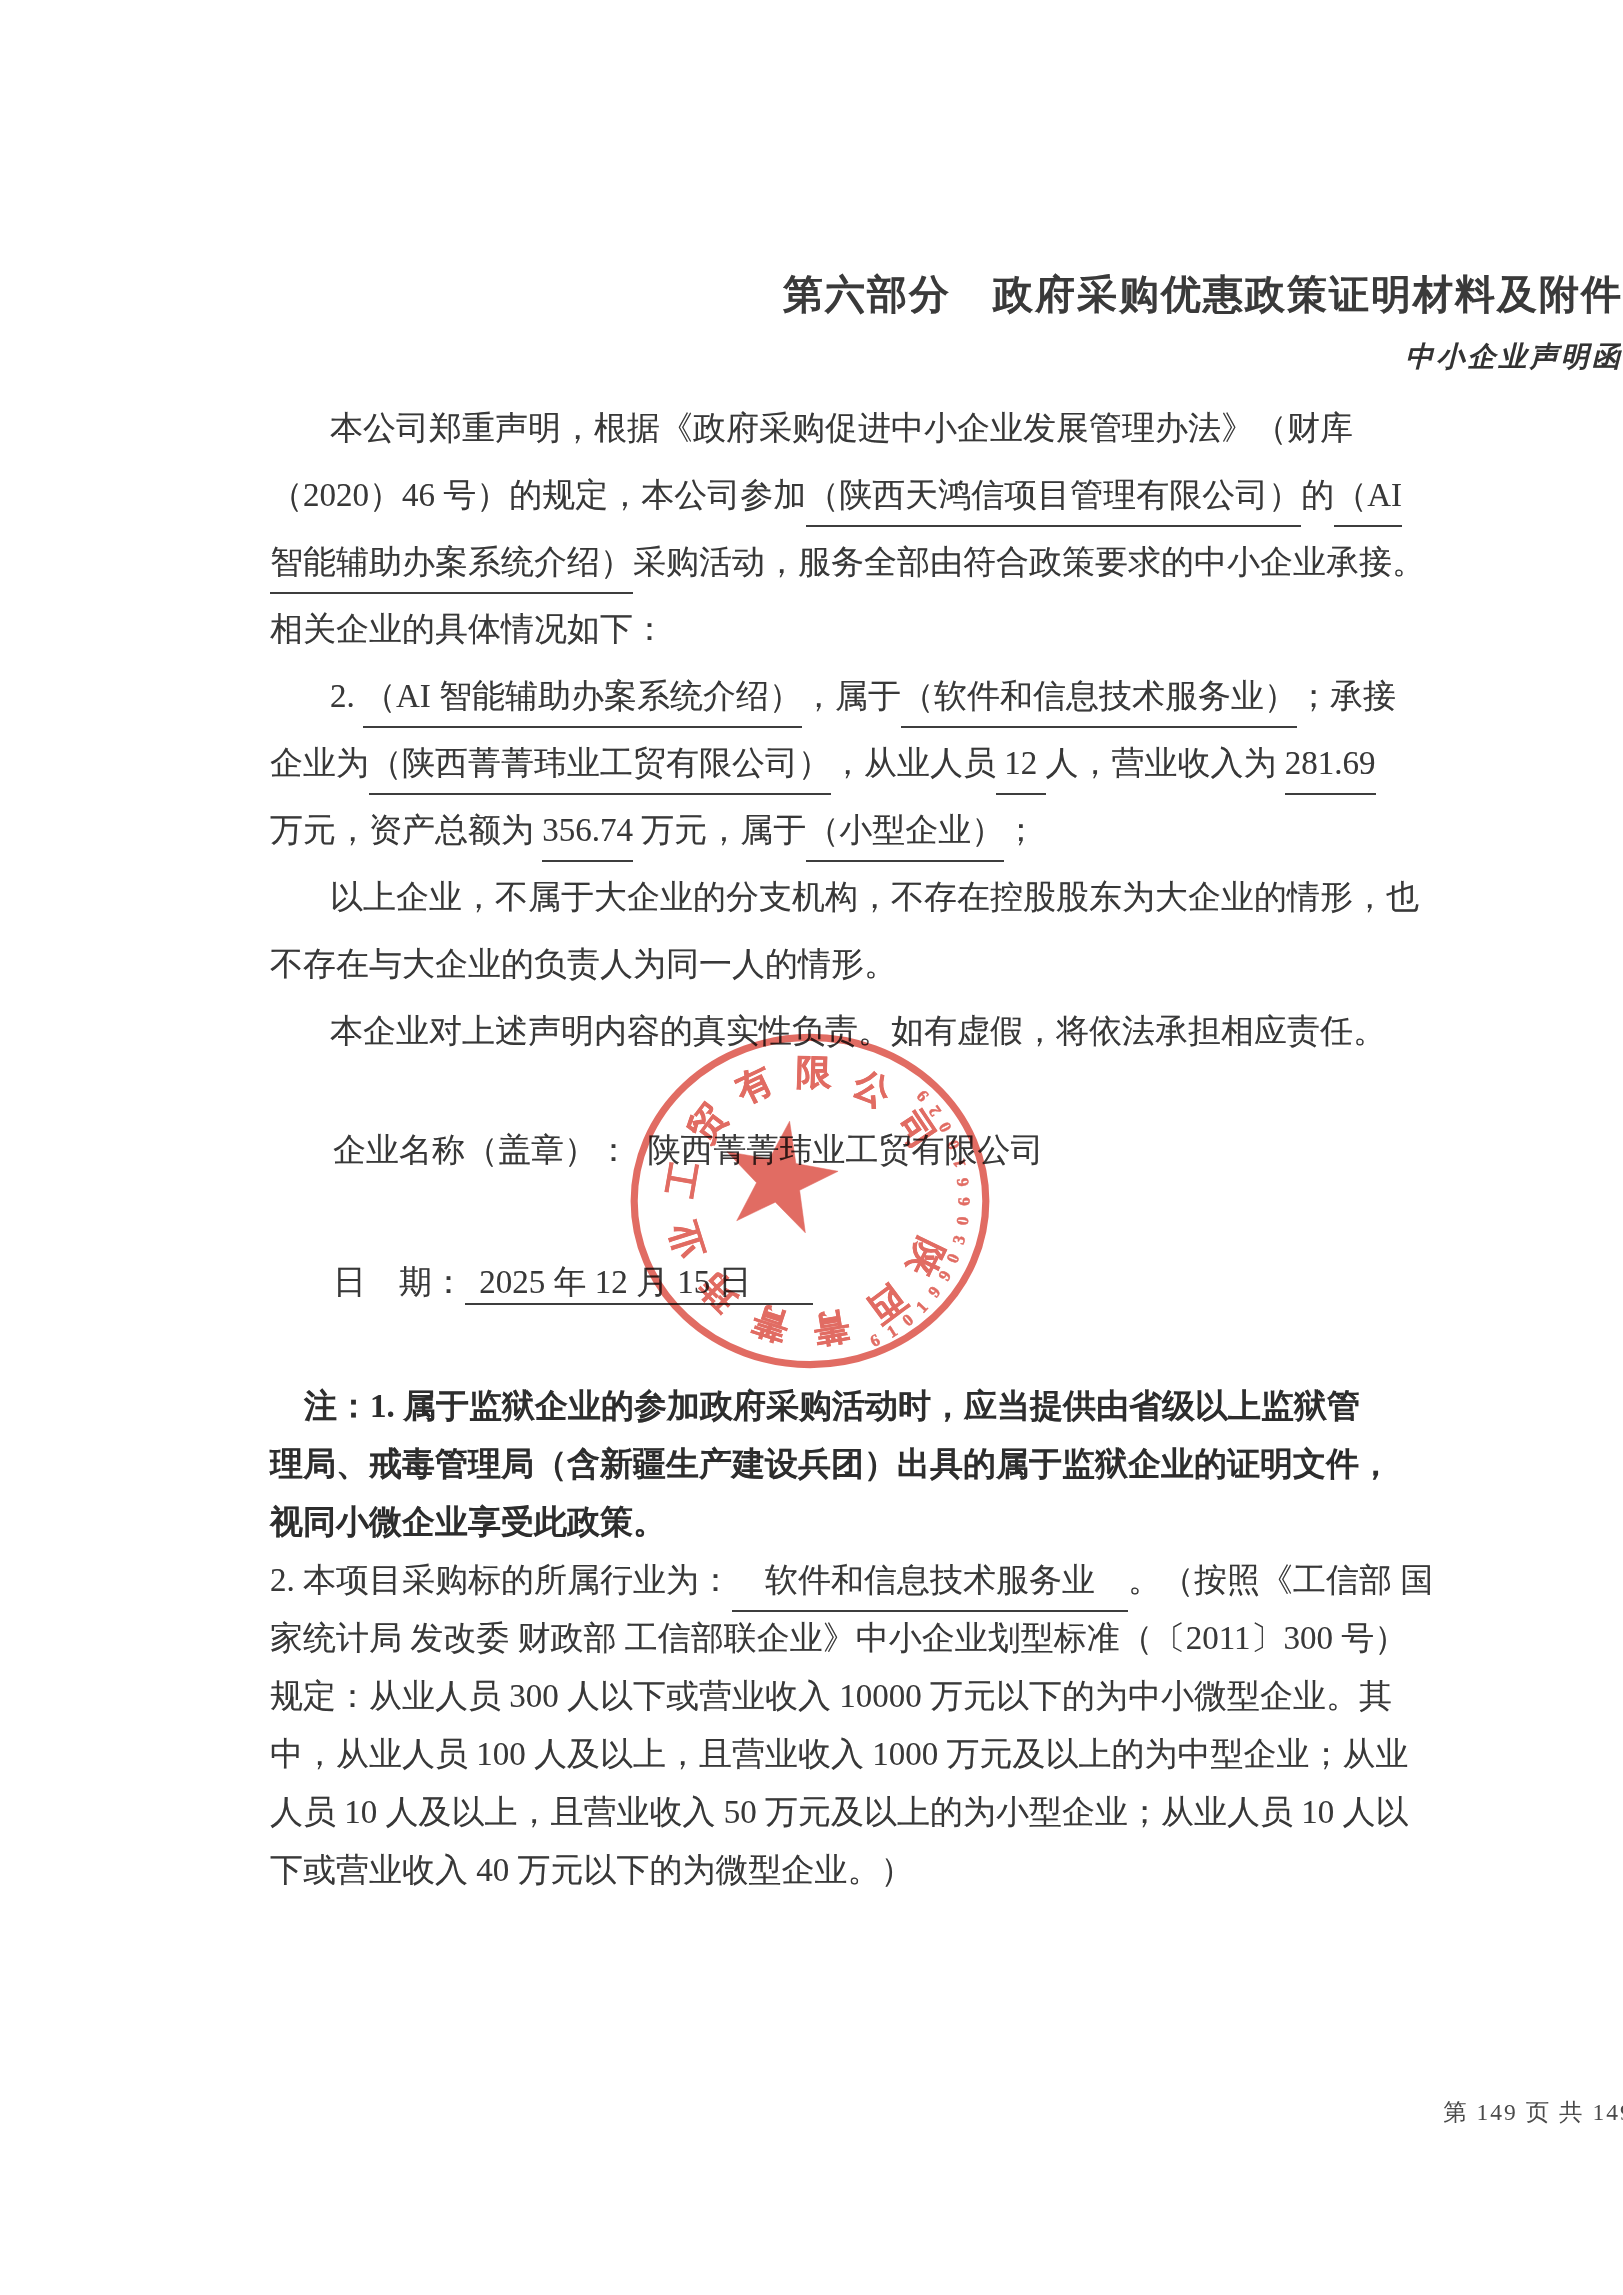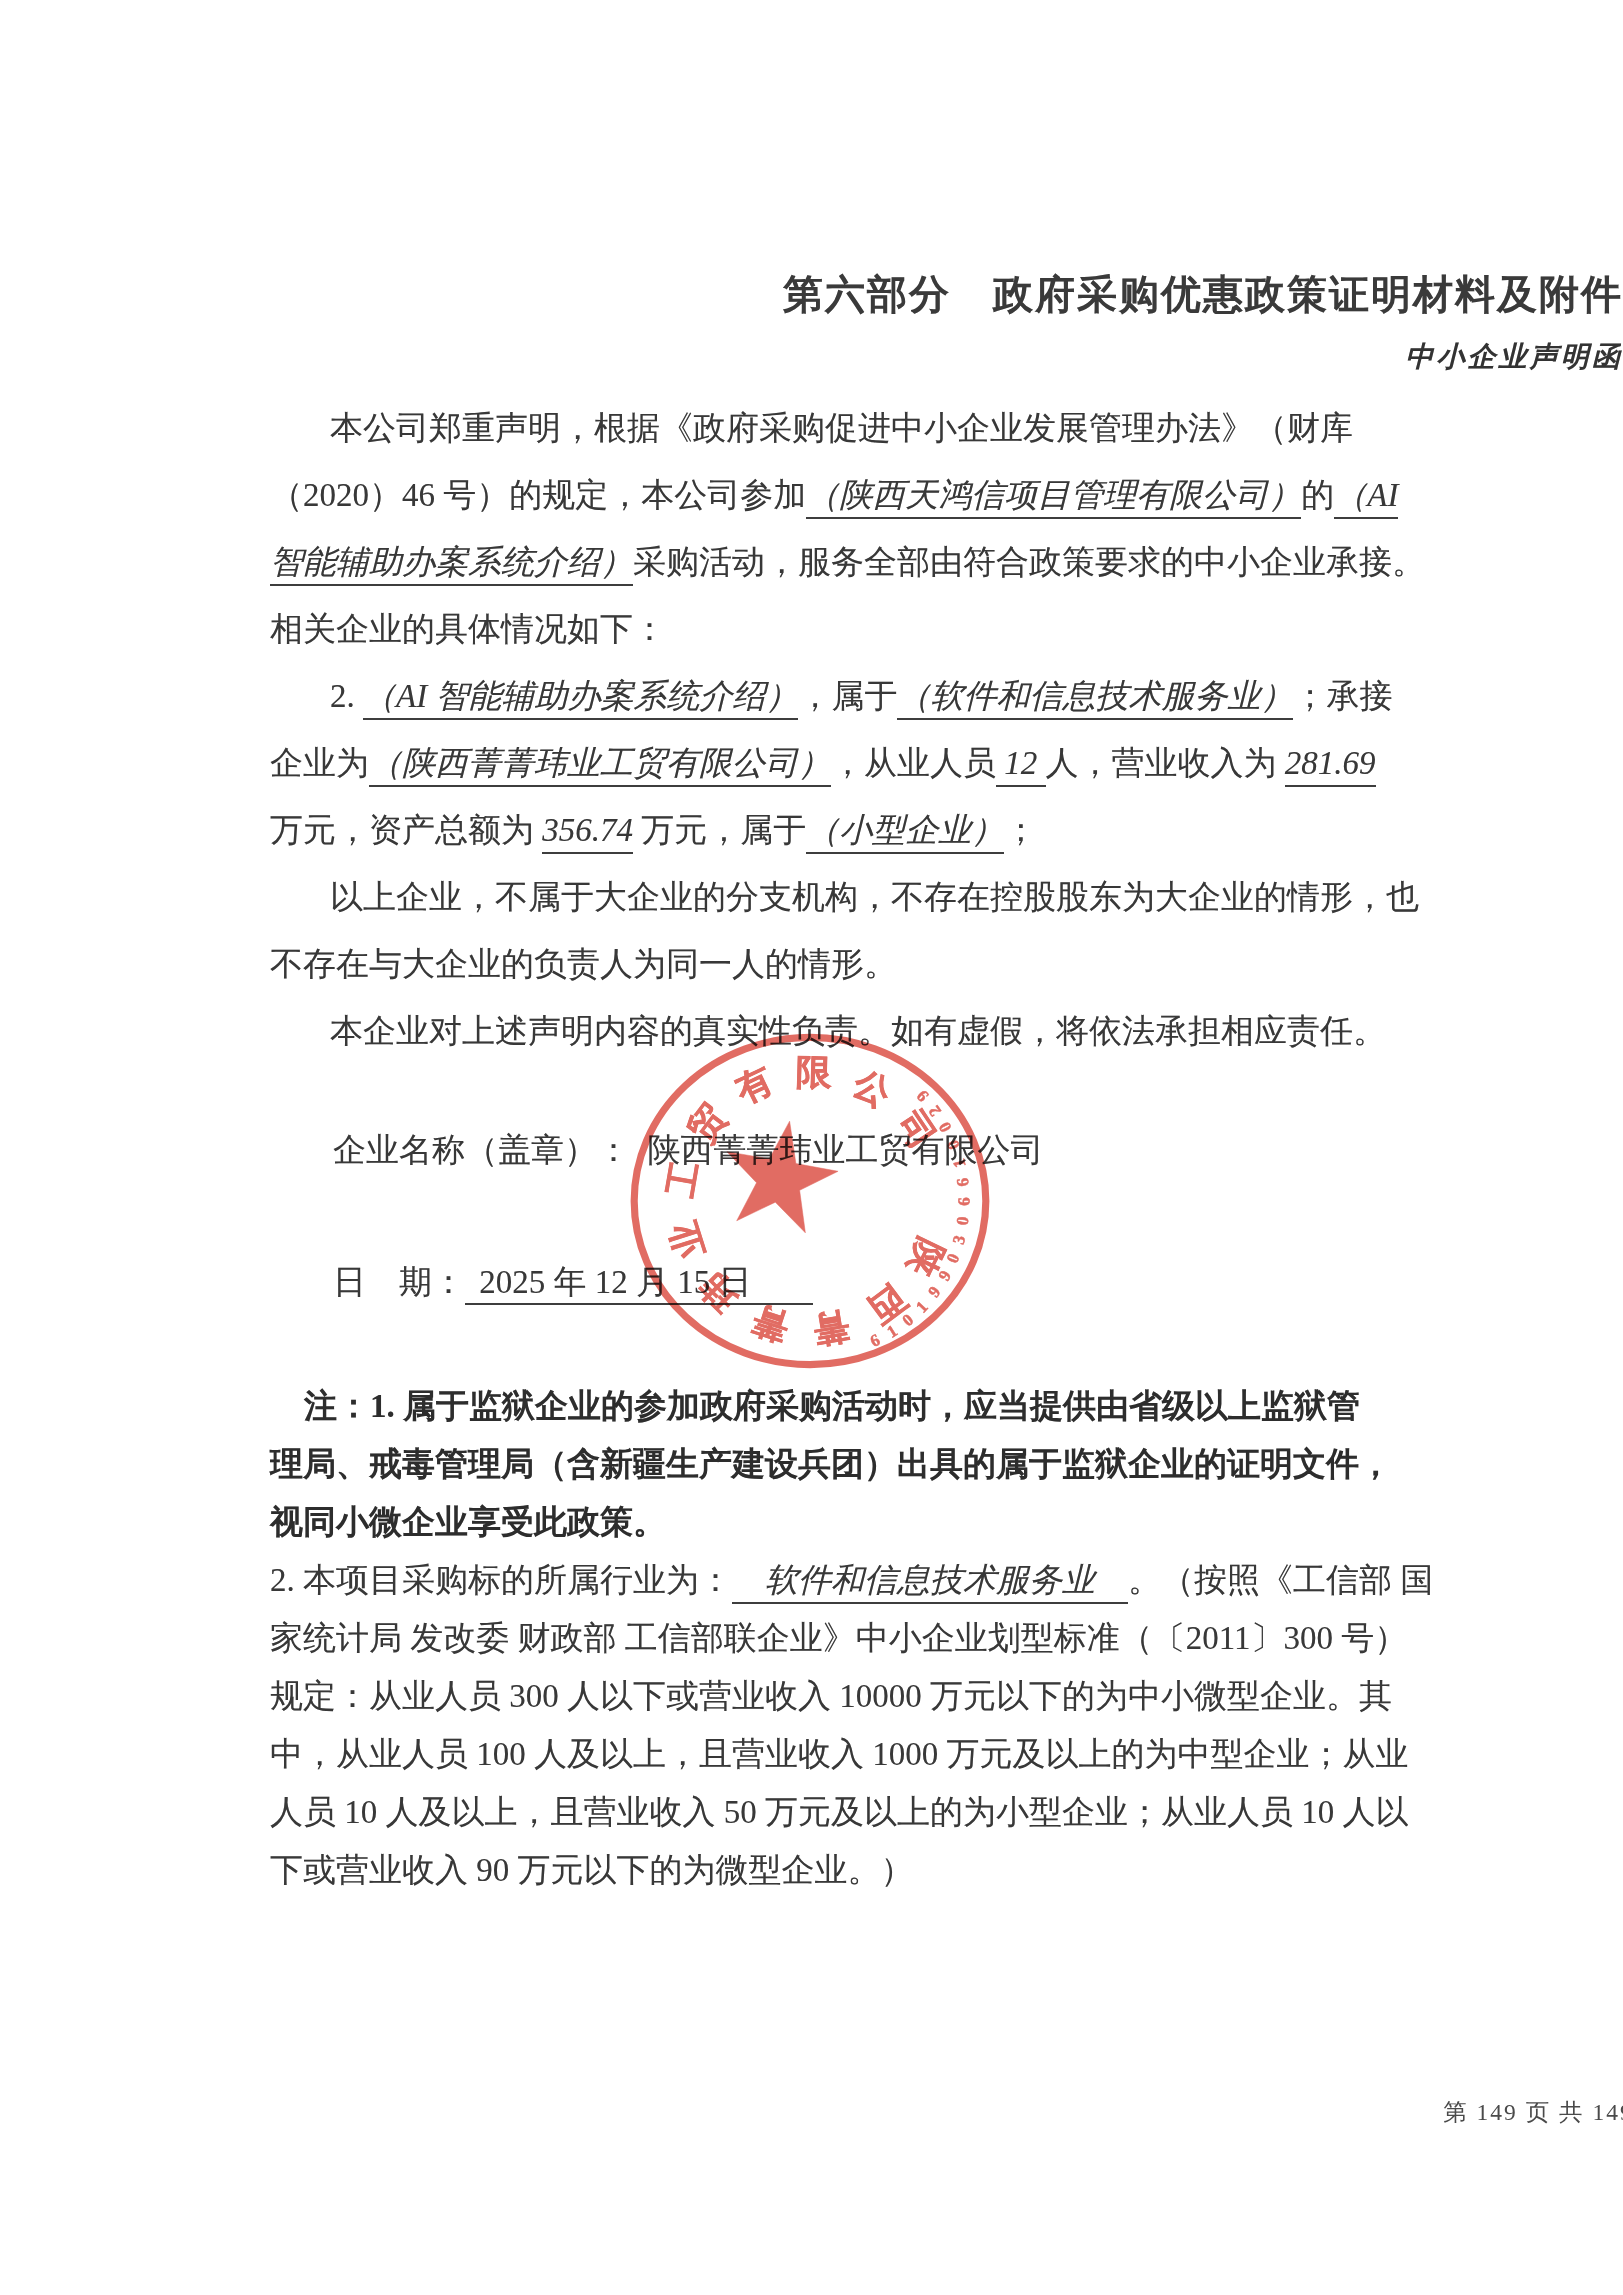--- a/index.html
+++ b/index.html
@@ -11,21 +11,21 @@
   .abs{position:absolute;}
   .center{left:0;width:1623px;text-align:right;}
   .title{font-size:40px;font-weight:700;font-family:"Liberation Sans","DejaVu Sans",sans-serif;color:#3a3a3a;letter-spacing:2px;}
   .subtitle{font-size:28px;font-weight:700;font-family:"Liberation Sans","DejaVu Sans",sans-serif;color:#333;letter-spacing:3.1px;}
   .textblock{width:1145px;}
   .tline{height:67px;line-height:67px;font-size:33px;white-space:nowrap;color:#383838;}
   .noteblock .tline{height:58px;line-height:58px;}
   .ind{text-indent:60px;}
   .ind-sm{text-indent:34px;}
   .b{font-weight:700;color:#2d2d2d;}
-  .u{border-bottom:2.6px solid #3e3e3e;padding-bottom:4px;font-style:italic;}
+  .u{border-bottom:2.6px solid #3e3e3e;padding-bottom:12px;}
   .sigline{font-size:33px;white-space:nowrap;color:#383838;height:67px;line-height:67px;}
   .sig-value{margin-left:17.4px;}
   .date-u{border-bottom:2.6px solid #3e3e3e;padding:0 61px 3.1px 14.3px;}
   .footer{font-size:23.5px;color:#4a4a4a;letter-spacing:2px;}
   .seal{mix-blend-mode:multiply;opacity:0.88;}
   .seal text{font-family:"Liberation Serif","DejaVu Serif",serif;}
   .scan{ text-shadow:0 0 0.5px rgba(70,70,70,0.35); }
 </style>
 </head>
 <body>
@@ -57,21 +57,21 @@
 
 <div class="abs textblock noteblock scan" style="left:270px;top:1377px;">
     <div class="tline ind-sm b"><span>注：1. 属于监狱企业的参加政府采购活动时，应当提供由省级以上监狱管</span></div>
     <div class="tline b"><span>理局、戒毒管理局（含新疆生产建设兵团）出具的属于监狱企业的证明文件，</span></div>
     <div class="tline b"><span>视同小微企业享受此政策。</span></div>
     <div class="tline"><span>2. 本项目采购标的所属行业为：</span><span class="u">　软件和信息技术服务业　</span><span>。（按照《工信部  国</span></div>
     <div class="tline"><span>家统计局  发改委  财政部  工信部联企业》中小企业划型标准（〔2011〕300 号）</span></div>
     <div class="tline"><span>规定：从业人员 300 人以下或营业收入 10000 万元以下的为中小微型企业。其</span></div>
     <div class="tline"><span>中，从业人员 100 人及以上，且营业收入 1000 万元及以上的为中型企业；从业</span></div>
     <div class="tline"><span>人员 10 人及以上，且营业收入 50 万元及以上的为小型企业；从业人员 10 人以</span></div>
-    <div class="tline"><span>下或营业收入 90 万元以下的为微型企业。）</span></div>
+    <div class="tline"><span>下或营业收入 40 万元以下的为微型企业。）</span></div>
   </div>
 
 <div class="abs center footer" style="top:2096px;padding-left:44px;">第 149 页 共 149 页</div>
 
 <svg class="abs seal" style="left:626px;top:1027px;" width="368" height="348" viewBox="0 0 720 680">
   <g id="seal-root" transform="translate(360,340)" fill="#dd574d" stroke="#dd574d">
     <ellipse rx="344" ry="320" fill="none" stroke-width="14" stroke="#dd574d"></ellipse>
     <polygon transform="translate(-60,-42)" points="20.1,-114.2 32.4,-31.3 114.9,-16.1 39.7,21.1 50.9,104.3 -7.8,44.3 -83.4,80.6 -44.6,6.3 -102.4,-54.5 -19.7,-40.4"></polygon>
     <g id="seal-name-arc" font-weight="600" text-anchor="middle">
         <text transform="rotate(116) translate(0,-228)" font-size="70">陕</text>

